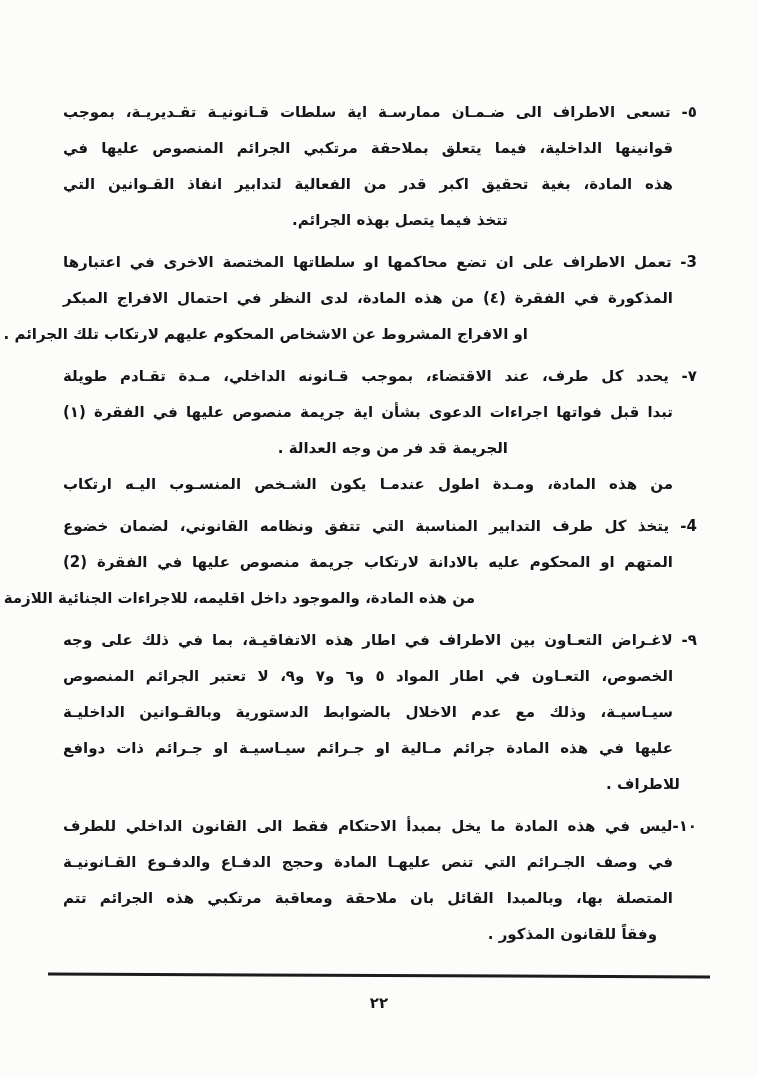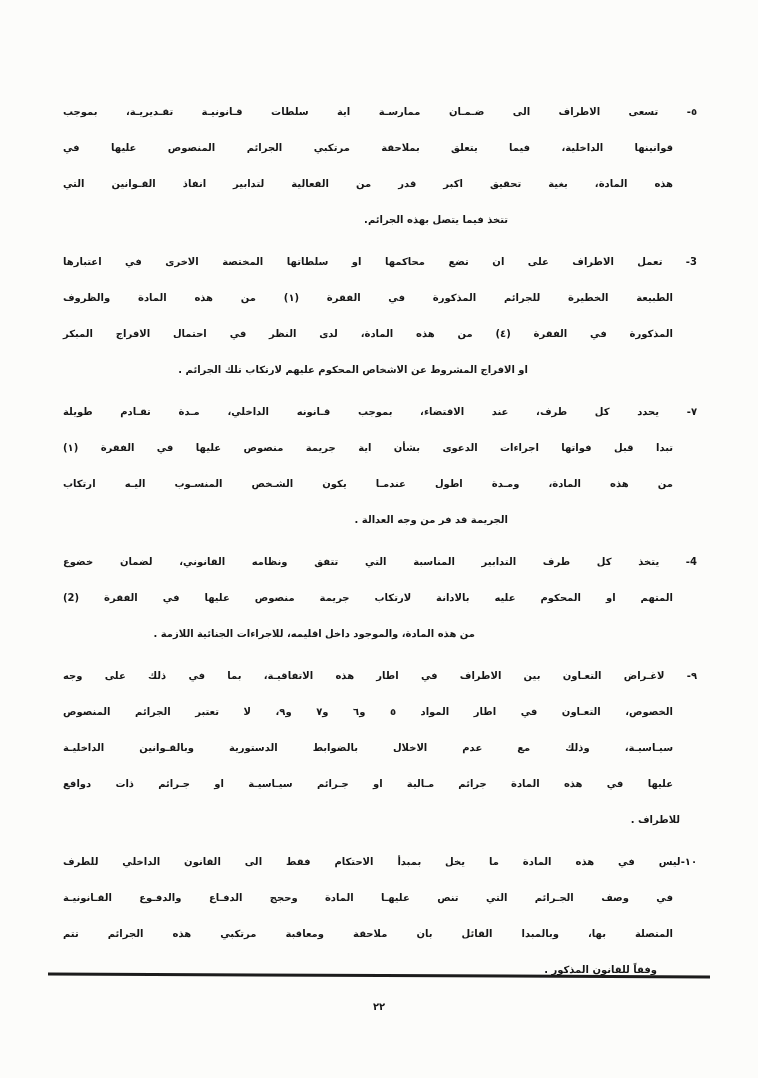--- a/index.html
+++ b/index.html
@@ -20,21 +20,21 @@
   .content {
     position: absolute;
     top: 94px;
     right: 61px;
     left: 63px;
   }
   .para {
     margin: 0 0 6px 0;
   }
   .ln {
-    font-size: 10px;
+    font-size: 15px;
     font-weight: 700;
     line-height: 36px;
     color: #161616;
     direction: rtl;
     unicode-bidi: embed;
   }
   
   .j {
     text-align: justify;
     text-align-last: justify;
@@ -58,51 +58,49 @@
     height: 3px;
     background: #1c1c1c;
     transform: rotate(0.25deg);
   }
   .page-number {
     position: absolute;
     top: 994px;
     left: 0;
     right: 0;
     text-align: center;
-    font-size: 10px;
+    font-size: 15px;
     font-weight: 700;
     color: #161616;
-    margin-top: 7px;
   }
 </style>
 </head>
 <body>
 
 <div class="page">
   <div class="content">
 
     <div class="para">
       <div class="ln j">٥- تسعى الاطراف الى ضـمـان ممارسـة اية سلطات قـانونيـة تقـديريـة، بموجب</div>
       <div class="ln j cont">قوانينها الداخلية، فيما يتعلق بملاحقة مرتكبي الجرائم المنصوص عليها في</div>
       <div class="ln j cont">هذه المادة، بغية تحقيق اكبر قدر من الفعالية لتدابير انفاذ القـوانين التي</div>
       <div class="ln end pr189">تتخذ فيما يتصل بهذه الجرائم.</div>
     </div>
 
     <div class="para">
       <div class="ln j">3- تعمل الاطراف على ان تضع محاكمها او سلطاتها المختصة الاخرى في اعتبارها</div>
-      <div class="ln j cont">الطبيعة الخطيرة للجرائم المذكورة في الفقرة (١) من هذه المادة والظروف</div>
       <div class="ln j cont">المذكورة في الفقرة (٤) من هذه المادة، لدى النظر في احتمال الافراج المبكر</div>
       <div class="ln end pr169">او الافراج المشروط عن الاشخاص المحكوم عليهم لارتكاب تلك الجرائم .</div>
     </div>
 
     <div class="para">
       <div class="ln j">٧- يحدد كل طرف، عند الاقتضاء، بموجب قـانونه الداخلي، مـدة تقـادم طويلة</div>
       <div class="ln j cont">تبدا قبل فواتها اجراءات الدعوى بشأن اية جريمة منصوص عليها في الفقرة (١)</div>
+      <div class="ln end pr189">الجريمة قد فر من وجه العدالة .</div>
       <div class="ln j cont">من هذه المادة، ومـدة اطول عندمـا يكون الشـخص المنسـوب اليـه ارتكاب</div>
-      <div class="ln end pr189">الجريمة قد فر من وجه العدالة .</div>
     </div>
 
     <div class="para">
       <div class="ln j">4- يتخذ كل طرف التدابير المناسبة التي تتفق ونظامه القانوني، لضمان خضوع</div>
       <div class="ln j cont">المتهم او المحكوم عليه بالادانة لارتكاب جريمة منصوص عليها في الفقرة (2)</div>
       <div class="ln end pr222">من هذه المادة، والموجود داخل اقليمه، للاجراءات الجنائية اللازمة .</div>
     </div>
 
     <div class="para">
       <div class="ln j">٩- لاغـراض التعـاون بين الاطراف في اطار هذه الاتفاقيـة، بما في ذلك على وجه</div>

